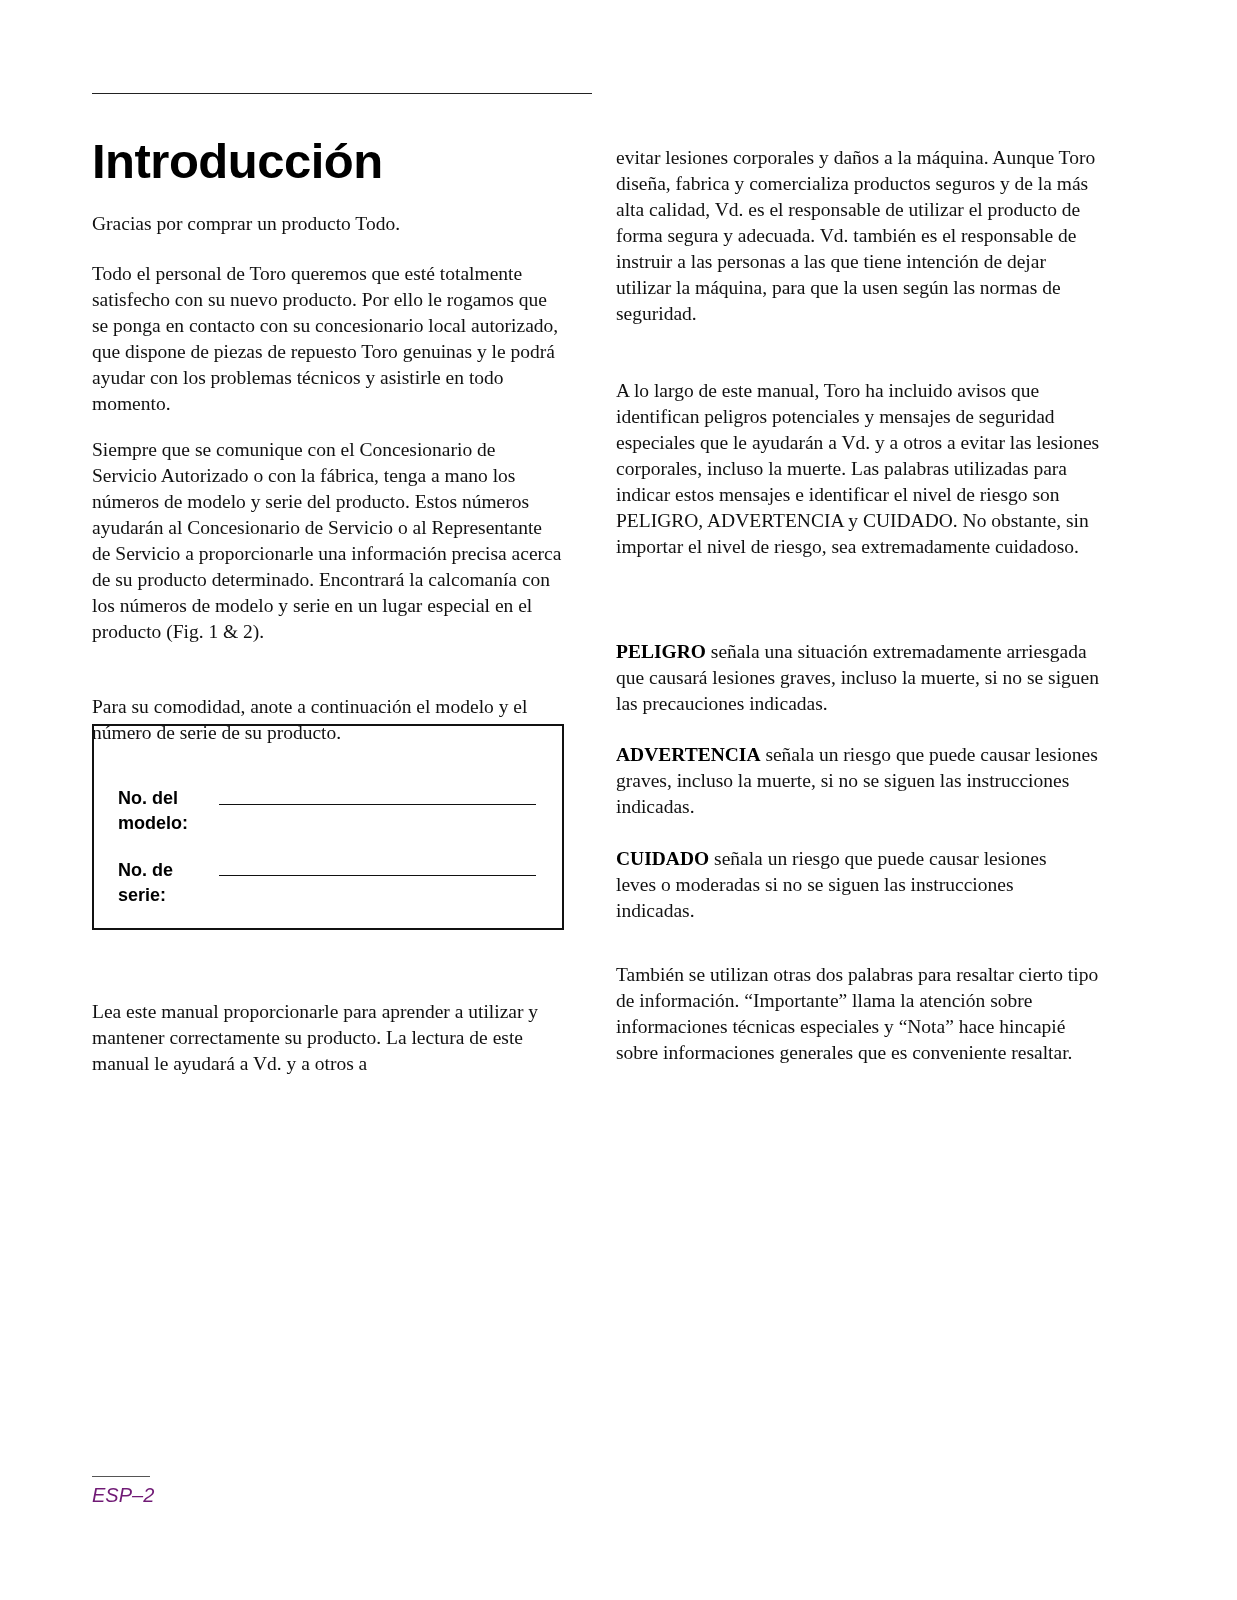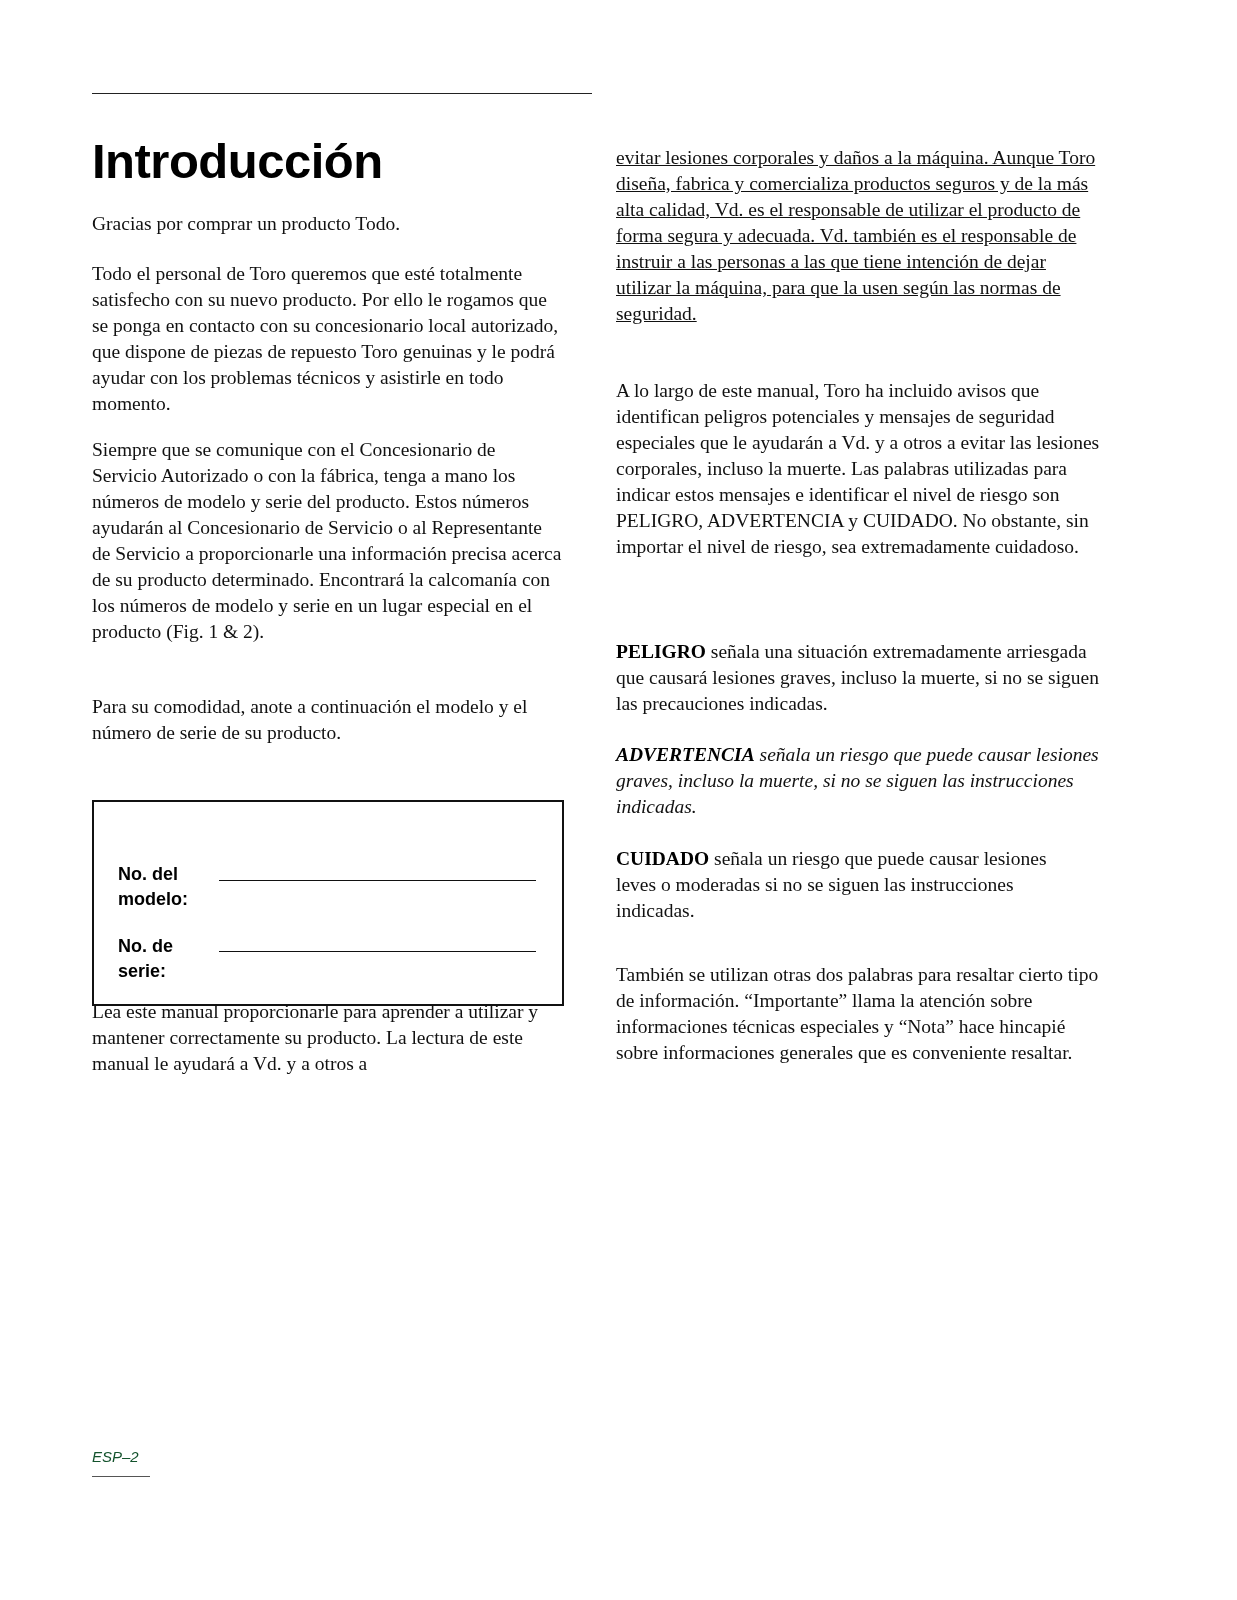--- a/index.html
+++ b/index.html
@@ -16,40 +16,40 @@
       position: absolute; left: 92px; top: 133px; margin: 0;
       font-family: "Liberation Sans", "DejaVu Sans", sans-serif;
       font-weight: bold; font-size: 49px; letter-spacing: -0.5px; color: #000; text-align: center;
     }
     p {
       margin: 0; font-size: 19.5px; line-height: 26px;
     }
     .para { position: absolute; width: 480px; }
     .b { font-weight: bold; color: #000; }
     .record-box {
-      position: absolute; left: 92px; top: 800px; width: 472px; height: 206px;
+      position: absolute; left: 92px; top: 724px; width: 472px; height: 206px;
       border: 2px solid #111; box-sizing: border-box;
     }
     .field {
       position: absolute; left: 24px;
       font-family: "Liberation Sans", "DejaVu Sans", sans-serif;
       font-weight: bold; font-size: 18px; line-height: 25px; color: #000;
       width: 100px;
     }
     .field-line {
       position: absolute; left: 125px; width: 317px; height: 0;
       border-top: 1.5px solid #111;
     }
     .footer-rule {
       position: absolute; left: 92px; top: 1476px; width: 58px; border-top: 1px solid #555;
     }
     .page-num {
-      position: absolute; left: 92px; top: 1448px;
+      position: absolute; left: 92px; top: 1484px;
       font-family: "Liberation Sans", "DejaVu Sans", sans-serif;
-      font-style: italic; font-size: 15px; color: #14532d;
+      font-style: italic; font-size: 20px; color: #701a75;
     }
   </style>
 </head>
 <body>
 
 <div class="top-rule"></div>
 
 <h1 class="title">Introducción</h1>
 
 <div class="para" style="left:92px; top:211px;">
@@ -75,30 +75,30 @@
     <div>No. de</div>
     <div>serie:</div>
   </div>
   <div class="field-line" style="top:149px;"></div>
 </div>
 
 <div class="para" style="left:92px; top:999px; width:472px;">
   <p>Lea este manual proporcionarle para aprender a utilizar y mantener correctamente su producto. La lectura de este manual le ayudará a Vd. y a otros a</p>
 </div>
 
-<div class="para" style="left:616px; top:145px; width:485px;text-decoration:underline;">
+<div class="para" style="left:616px; top:145px; width:485px;">
   <p>evitar lesiones corporales y daños a la máquina. Aunque Toro diseña, fabrica y comercializa productos seguros y de la más alta calidad, Vd. es el responsable de utilizar el producto de forma segura y adecuada. Vd. también es el responsable de instruir a las personas a las que tiene intención de dejar utilizar la máquina, para que la usen según las normas de seguridad.</p>
 </div>
 <div class="para" style="left:616px; top:378px; width:485px;">
   <p>A lo largo de este manual, Toro ha incluido avisos que identifican peligros potenciales y mensajes de seguridad especiales que le ayudarán a Vd. y a otros a evitar las lesiones corporales, incluso la muerte. Las palabras utilizadas para indicar estos mensajes e identificar el nivel de riesgo son PELIGRO, ADVERTENCIA y CUIDADO. No obstante, sin importar el nivel de riesgo, sea extremadamente cuidadoso.</p>
 </div>
 <div class="para" style="left:616px; top:639px; width:485px;">
   <p><span class="b">PELIGRO</span><span> señala una situación extremadamente arriesgada que causará lesiones graves, incluso la muerte, si no se siguen las precauciones indicadas.</span></p>
 </div>
-<div class="para" style="left:616px; top:742px; width:485px;font-style:italic;">
+<div class="para" style="left:616px; top:742px; width:485px;">
   <p><span class="b">ADVERTENCIA</span><span> señala un riesgo que puede causar lesiones graves, incluso la muerte, si no se siguen las instrucciones indicadas.</span></p>
 </div>
 <div class="para" style="left:616px; top:846px; width:460px;">
   <p><span class="b">CUIDADO</span><span> señala un riesgo que puede causar lesiones leves o moderadas si no se siguen las instrucciones indicadas.</span></p>
 </div>
 <div class="para" style="left:616px; top:962px; width:485px;">
   <p>También se utilizan otras dos palabras para resaltar cierto tipo de información. “Importante” llama la atención sobre informaciones técnicas especiales y “Nota” hace hincapié sobre informaciones generales que es conveniente resaltar.</p>
 </div>
 
 <div class="footer-rule"></div>

